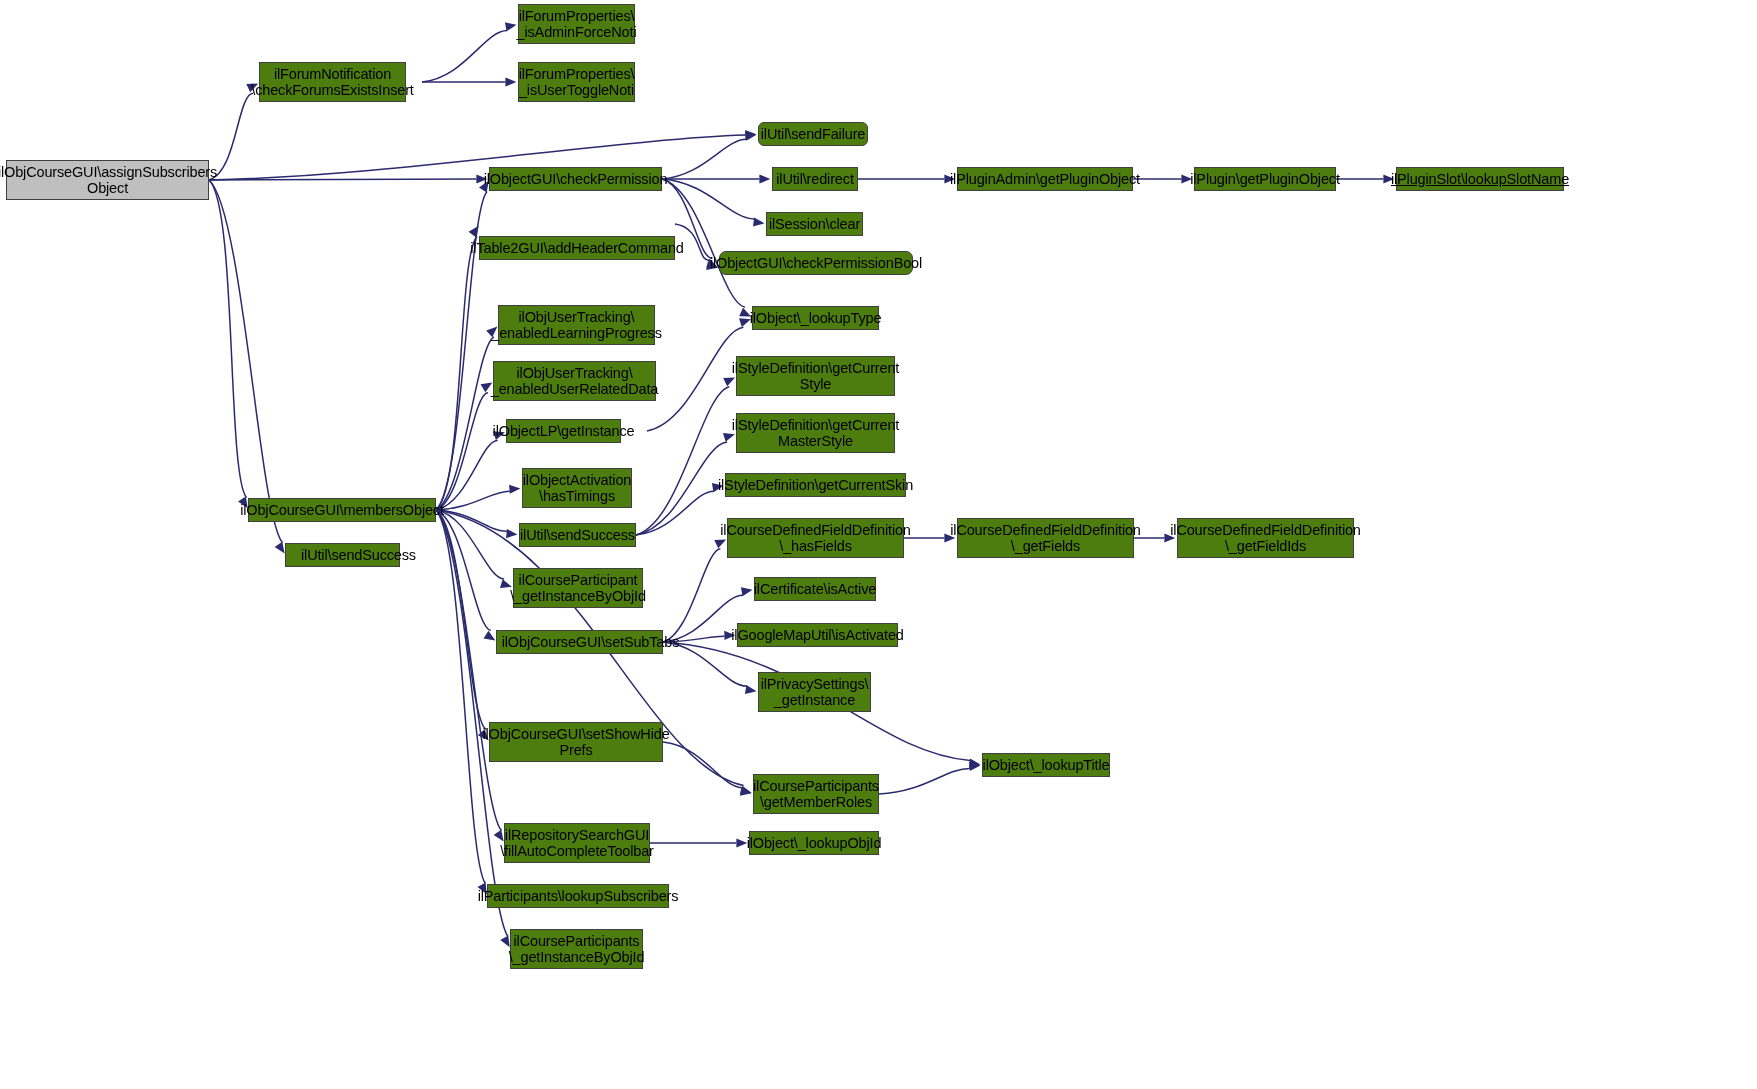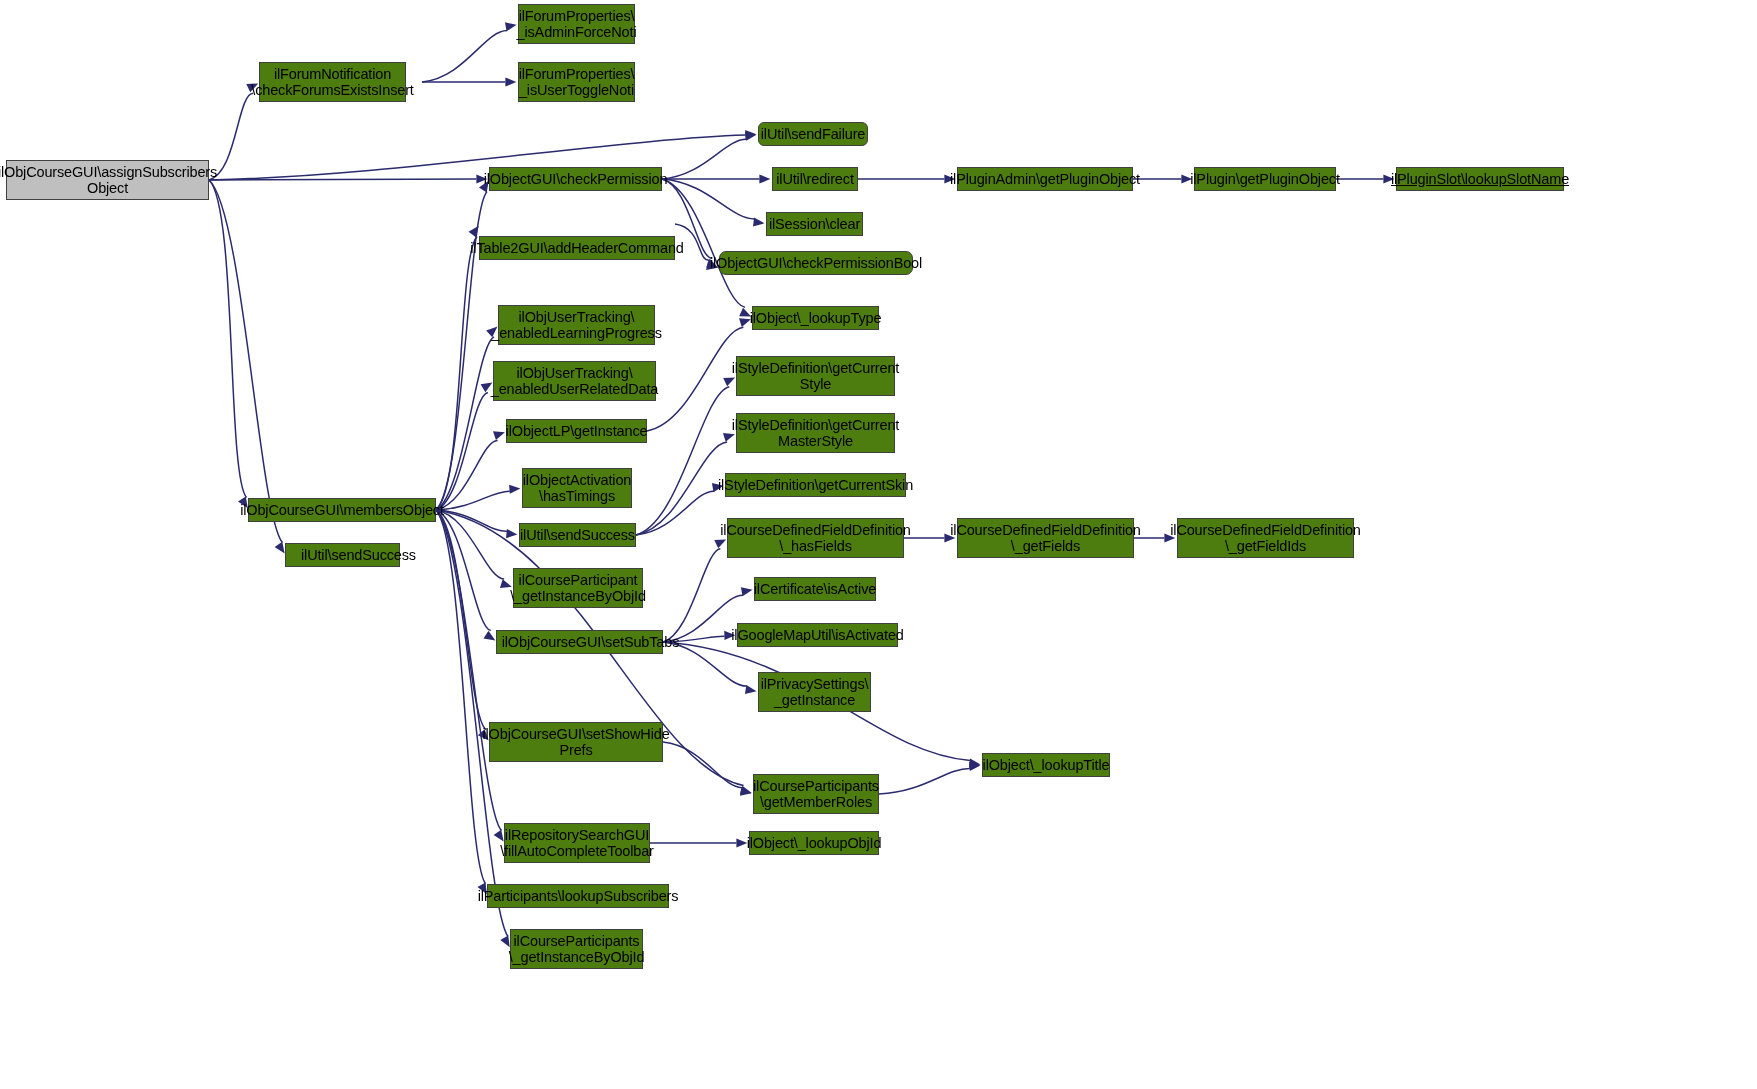--- a/index.html
+++ b/index.html
@@ -167,21 +167,21 @@
       <div class="node" style="left: 719px; top: 251px; width: 194px; height: 24px; border-radius: 7px;">ilObjectGUI\checkPermissionBool</div>
       <div class="node" style="left: 752px; top: 306px; width: 127px; height: 24px; text-align: right;">ilObject\_lookupType</div>
       <div class="node" style="left: 498px; top: 305px; width: 157px; height: 40px;">ilObjUserTracking\
 _enabledLearningProgress</div>
       <div class="node" style="left: 736px; top: 356px; width: 159px; height: 40px;">ilStyleDefinition\getCurrent
 Style</div>
       <div class="node" style="left: 493px; top: 361px; width: 163px; height: 40px;">ilObjUserTracking\
 _enabledUserRelatedData</div>
       <div class="node" style="left: 736px; top: 413px; width: 159px; height: 40px;">ilStyleDefinition\getCurrent
 MasterStyle</div>
-      <div class="node" style="left: 506px; top: 419px; width: 141px; height: 24px;">ilObjectLP\getInstance</div>
+      <div class="node" style="left: 506px; top: 419px; width: 115px; height: 24px;">ilObjectLP\getInstance</div>
       <div class="node" style="left: 725px; top: 473px; width: 181px; height: 24px;">ilStyleDefinition\getCurrentSkin</div>
       <div class="node" style="left: 522px; top: 468px; width: 110px; height: 40px;">ilObjectActivation
 \hasTimings</div>
       <div class="node" style="left: 248px; top: 498px; width: 188px; height: 24px;">ilObjCourseGUI\membersObject</div>
       <div class="node" style="left: 727px; top: 518px; width: 177px; height: 40px;">ilCourseDefinedFieldDefinition
 \_hasFields</div>
       <div class="node" style="left: 957px; top: 518px; width: 177px; height: 40px;">ilCourseDefinedFieldDefinition
 \_getFields</div>
       <div class="node" style="left: 1177px; top: 518px; width: 177px; height: 40px;">ilCourseDefinedFieldDefinition
 \_getFieldIds</div>

